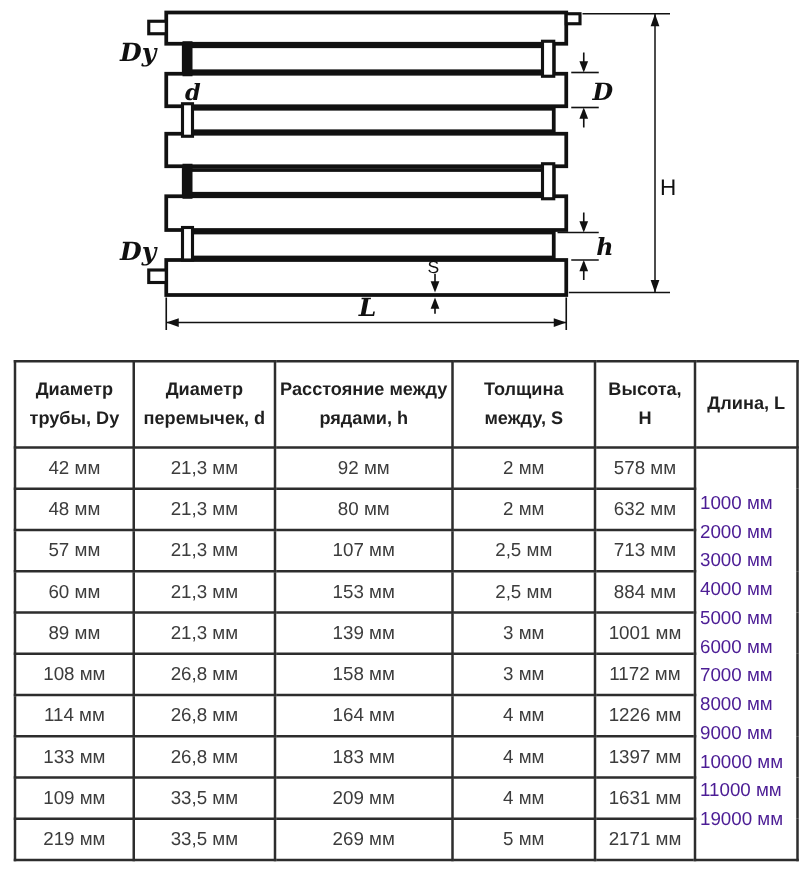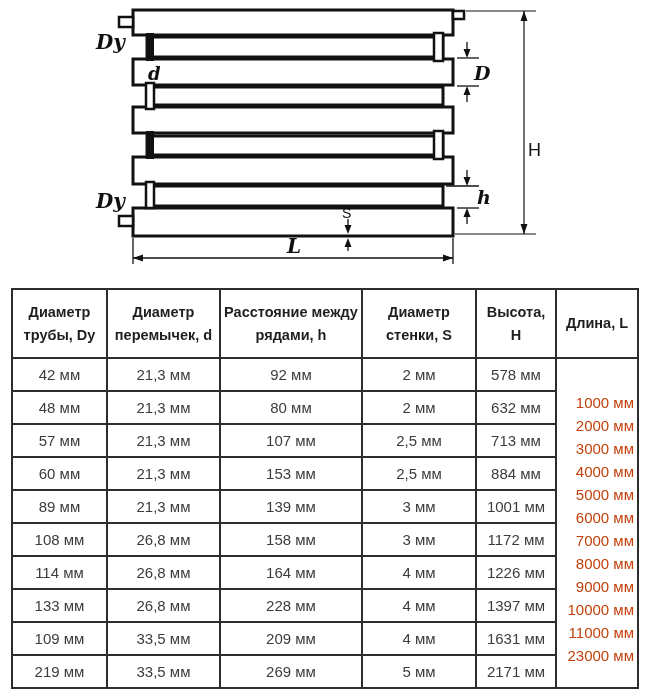--- a/index.html
+++ b/index.html
@@ -27,21 +27,21 @@
   #spec-table th{
     font-size:14.5px;font-weight:700;color:#1f1f1f;line-height:1.55;
   }
   #spec-table td{
     font-size:15px;font-weight:400;color:#3c3c3c;
   }
   #spec-table td.len-cell{
     vertical-align:top;padding-top:32px;
   }
   #spec-table td.len-cell div{
-    height:23px;line-height:23px;font-size:15px;color:#c2410c;text-align:right;
+    height:23px;line-height:23px;font-size:15px;color:#4c1d95;text-align:left;
   }
 </style>
 </head>
 <body>
 
 <svg id="drawing" width="647" height="285" viewBox="0 0 647 285">
   <g stroke="#111111" fill="none">
 
     <g stroke-width="3">
       <rect x="147" y="37" width="296" height="20" fill="#ffffff"></rect>
@@ -135,21 +135,21 @@
       <col style="width:142px">
     <col style="width:114px">
       <col style="width:80px">
       <col style="width:82px">
   </colgroup>
   <thead>
     <tr>
       <th>Диаметр трубы, Dy</th>
       <th>Диаметр перемычек, d</th>
       <th>Расстояние между рядами, h</th>
-      <th>Диаметр стенки, S</th>
+      <th>Толщина между, S</th>
       <th>Высота, H</th>
       <th>Длина, L</th>
     </tr>
   </thead>
   <tbody>
       <tr>
         <td>42 мм</td>
         <td>21,3 мм</td>
         <td>92 мм</td>
         <td>2 мм</td>
@@ -159,21 +159,21 @@
           <div>2000 мм</div>
           <div>3000 мм</div>
           <div>4000 мм</div>
           <div>5000 мм</div>
           <div>6000 мм</div>
           <div>7000 мм</div>
           <div>8000 мм</div>
           <div>9000 мм</div>
           <div>10000 мм</div>
           <div>11000 мм</div>
-          <div>23000 мм</div>
+          <div>19000 мм</div>
         </td>
       </tr>
       <tr>
         <td>48 мм</td>
         <td>21,3 мм</td>
         <td>80 мм</td>
         <td>2 мм</td>
         <td>632 мм</td>
       </tr>
       <tr>
@@ -207,21 +207,21 @@
       <tr>
         <td>114 мм</td>
         <td>26,8 мм</td>
         <td>164 мм</td>
         <td>4 мм</td>
         <td>1226 мм</td>
       </tr>
       <tr>
         <td>133 мм</td>
         <td>26,8 мм</td>
-        <td>228 мм</td>
+        <td>183 мм</td>
         <td>4 мм</td>
         <td>1397 мм</td>
       </tr>
       <tr>
         <td>109 мм</td>
         <td>33,5 мм</td>
         <td>209 мм</td>
         <td>4 мм</td>
         <td>1631 мм</td>
       </tr>

